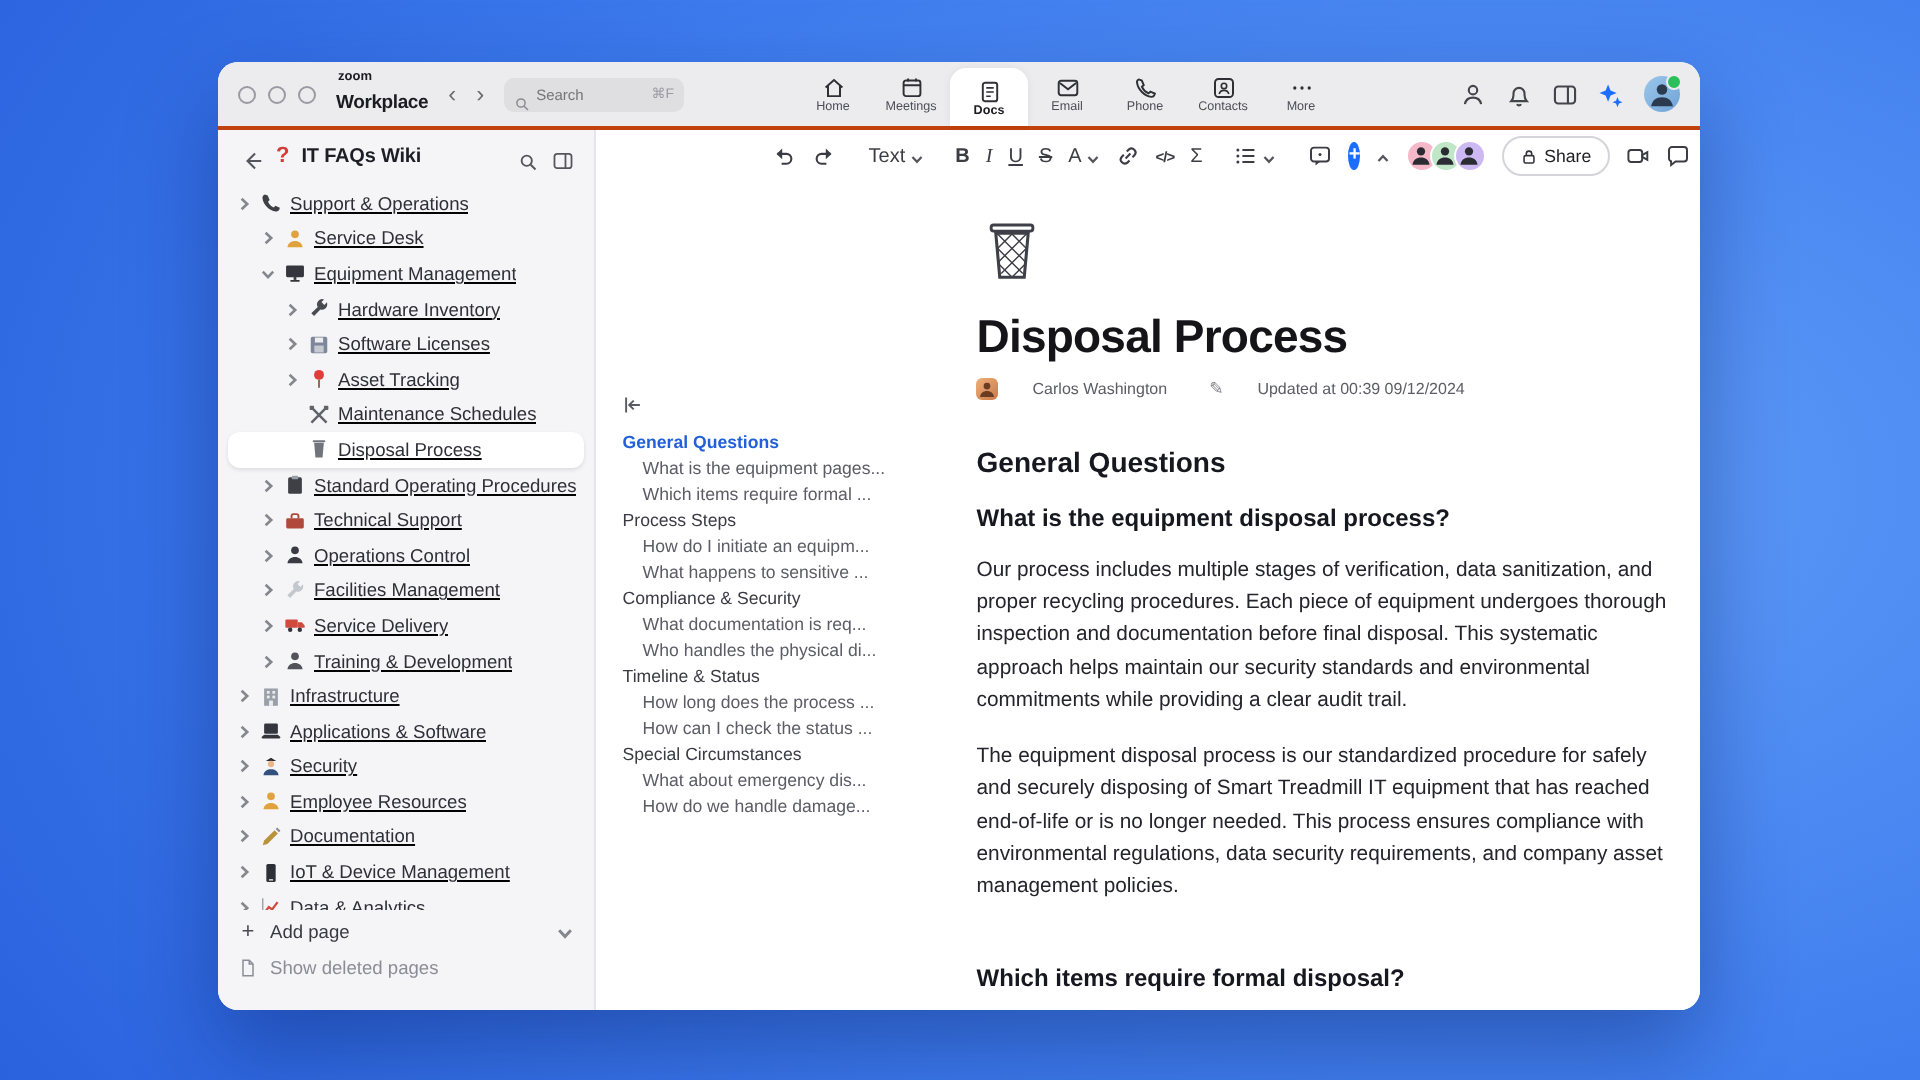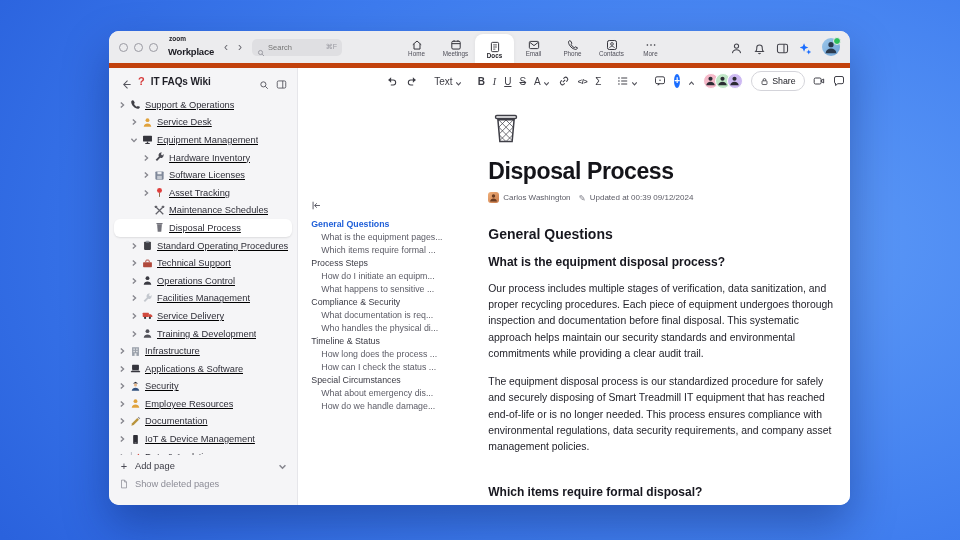--- a/index.html
+++ b/index.html
@@ -10,21 +10,21 @@
     -webkit-font-smoothing:antialiased;
   }
   .window{
     position:absolute;left:109px;top:31px;width:741px;height:474px;
     background:#fff;border-radius:10px;overflow:hidden;
     box-shadow:0 20px 45px rgba(0,20,90,.38);
     display:flex;flex-direction:column;
   }
   
   .titlebar{
-    flex:0 0 32px;background:#ececee;border-bottom:5px solid #c2410c;
+    flex:0 0 32px;background:#ececee;border-bottom:2px solid #c2410c;
     display:flex;align-items:center;position:relative;padding:0 10px;
   }
   .traffic{display:flex;gap:6px;margin-right:10px;}
   .dot{width:7px;height:7px;border:1px solid #9a9aa2;border-radius:50%;}
   .brand{line-height:1;margin-right:10px;}
   .brand .z{font-size:6.5px;font-weight:700;color:#1b1b22;display:block;margin-left:1px;}
   .brand .w{font-size:9.5px;font-weight:700;color:#1b1b22;letter-spacing:-.2px;}
   .navarrows{display:flex;gap:10px;color:#6a6a72;font-size:12px;margin-right:10px;align-items:center;}
   .navarrows span{cursor:default;}
   .searchpill{
@@ -119,21 +119,21 @@
   .docbody{flex:1;display:flex;min-height:0;}
   .toc{flex:0 0 173px;padding:106px 4px 0 13px;font-size:8.8px;color:#52525c;}
   .toc-collapse{width:11px;height:11px;display:block;margin-bottom:6px;color:#5a5a64;font-size:10px;}
   .tocrow{height:13px;display:flex;align-items:center;white-space:nowrap;overflow:hidden;}
   .tocrow.section{color:#3a3a44;}
   .tocrow.sub{padding-left:10px;color:#5c5c66;}
   .tocrow.active{color:#2160d8;font-weight:700;}
   .doc{flex:1;padding:17px 16px 0 0;max-width:398px;}
   .doc-emoji{width:36px;height:36px;display:block;}
   .doc-title{font-size:23px;font-weight:800;color:#141419;letter-spacing:-.4px;margin:11px 0 7px;}
-  .doc-meta{display:flex;align-items:center;gap:4px;font-size:8px;color:#5c5c66;}
+  .doc-meta{display:flex;align-items:center;gap:17px;font-size:8px;color:#5c5c66;}
   .doc-meta .mavatar{width:11px;height:11px;border-radius:3px;background:linear-gradient(135deg,#f0b07a,#c97a4a);position:relative;overflow:hidden;}
   .doc-meta .mavatar .icn{position:absolute;inset:1px;width:9px;height:9px;}
   .doc-meta .editicn{color:#7d7d87;font-size:8.5px;margin-left:4px;}
   .blocks h2{font-size:14px;font-weight:700;color:#17171f;margin:23px 0 0;}
   .blocks h3{font-size:12px;font-weight:700;color:#17171f;margin:13px 0 0;}
   .blocks h3.gap-lg{margin-top:30px;}
   .blocks p{font-size:10.4px;line-height:1.56;color:#24242c;margin:12px 0 0;}
 </style>
 </head>
 <body>

